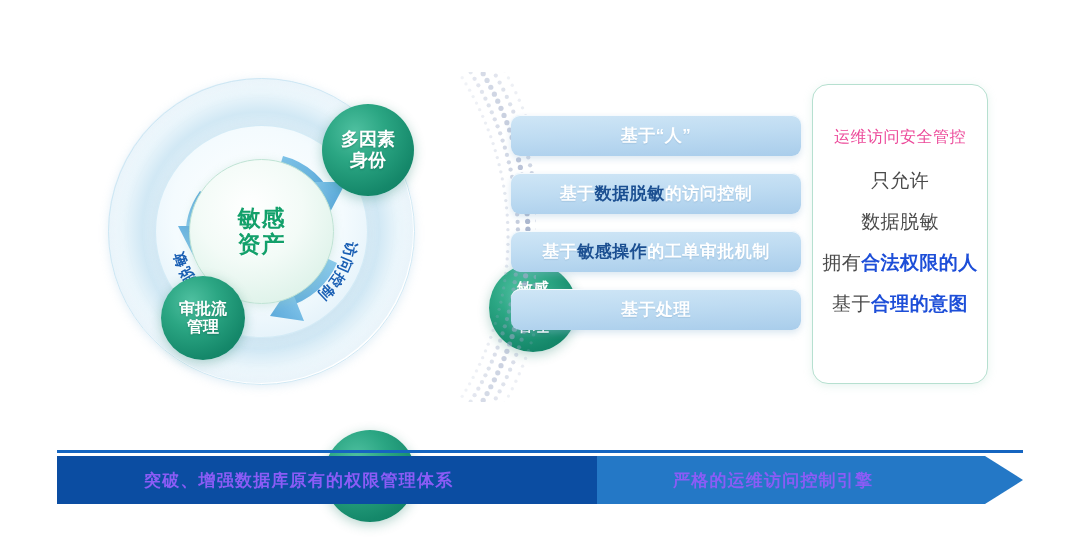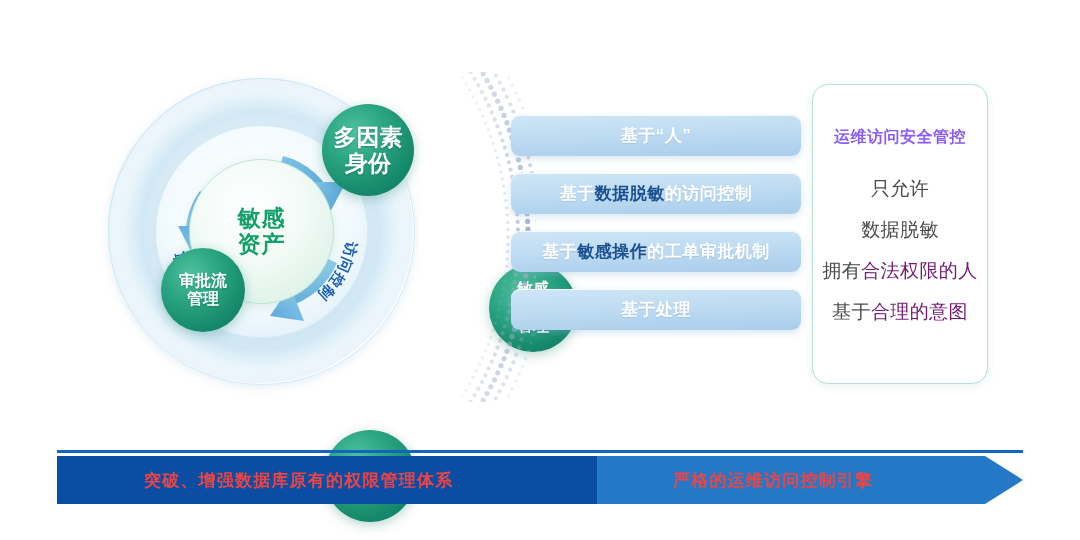--- a/index.html
+++ b/index.html
@@ -67,26 +67,26 @@
   }
 
   
   .bubble{
     position:absolute;border-radius:50%;
     display:flex;align-items:center;justify-content:center;
     text-align:center;color:#ffffff;font-weight:bold;line-height:1.15;
     text-shadow:0 1px 2px rgba(0,70,55,.35);
   }
   .bubble-top{
-    left:214px;top:26px;width:92px;height:92px;font-size:23px;
+    left:214px;top:26px;width:92px;height:92px;font-size:18px;
     background:radial-gradient(circle at 36% 30%,#4fc0a0 0%,#2ba683 34%,#15886a 72%,#0b7a5f 100%);
     box-shadow:0 3px 12px rgba(20,120,95,.30);
   }
   .bubble-left{
-    left:53px;top:170px;width:84px;height:84px;font-size:16px;
+    left:53px;top:198px;width:84px;height:84px;font-size:16px;
     background:radial-gradient(circle at 36% 30%,#4fc0a0 0%,#2ba683 34%,#15886a 72%,#0b7a5f 100%);
     box-shadow:0 3px 12px rgba(20,120,95,.30);
   }
   .bubble-right{
     left:381px;top:186px;width:88px;height:88px;font-size:16px;
     background:radial-gradient(circle at 36% 30%,#4fc0a0 0%,#2ba683 34%,#15886a 72%,#0b7a5f 100%);
     box-shadow:0 3px 12px rgba(20,120,95,.30);
   }
   .bubble-bottom{
     left:216px;top:352px;width:92px;height:92px;font-size:17px;
@@ -114,33 +114,33 @@
 
   
   #green-panel{
     position:absolute;left:812px;top:84px;width:176px;height:300px;
     border:1.6px solid #b6e0d0;border-radius:16px;background:#ffffff;
     box-shadow:0 2px 9px rgba(170,215,198,.28);
     display:flex;flex-direction:column;align-items:center;justify-content:flex-start;
     padding-top:42px;box-sizing:border-box;
   }
   #green-panel .gp-title{
-    color:#8b5cf6;font-weight:bold;font-size:16px;letter-spacing:.5px;margin-bottom:28px;
+    color:#ec4899;font-weight:normal;font-size:16px;letter-spacing:.5px;margin-bottom:20px;
   }
   #green-panel .gp-line{
     color:#4a4a4a;font-size:19px;letter-spacing:.4px;margin-bottom:15px;white-space:nowrap;
   }
-  #green-panel .gp-line b{color:#701a75;font-weight:normal;}
+  #green-panel .gp-line b{color:#1d4ed8;font-weight:bold;}
 
   
   #banner-rule{position:absolute;left:57px;top:450px;width:966px;height:3px;background:#1565c0;}
   #banner{position:absolute;left:57px;top:456px;width:966px;height:48px;}
   .banner-label{
     position:absolute;top:0;height:48px;display:flex;align-items:center;
-    color:#ef4444;font-weight:bold;font-size:17px;letter-spacing:1.2px;white-space:nowrap;
+    color:#8b5cf6;font-weight:bold;font-size:17px;letter-spacing:1.2px;white-space:nowrap;
   }
   #banner-label-1{left:87px;}
   #banner-label-2{left:616px;}
 </style>
 </head>
 <body>
 
 <div id="canvas">
 
   <div id="circle-diagram">

